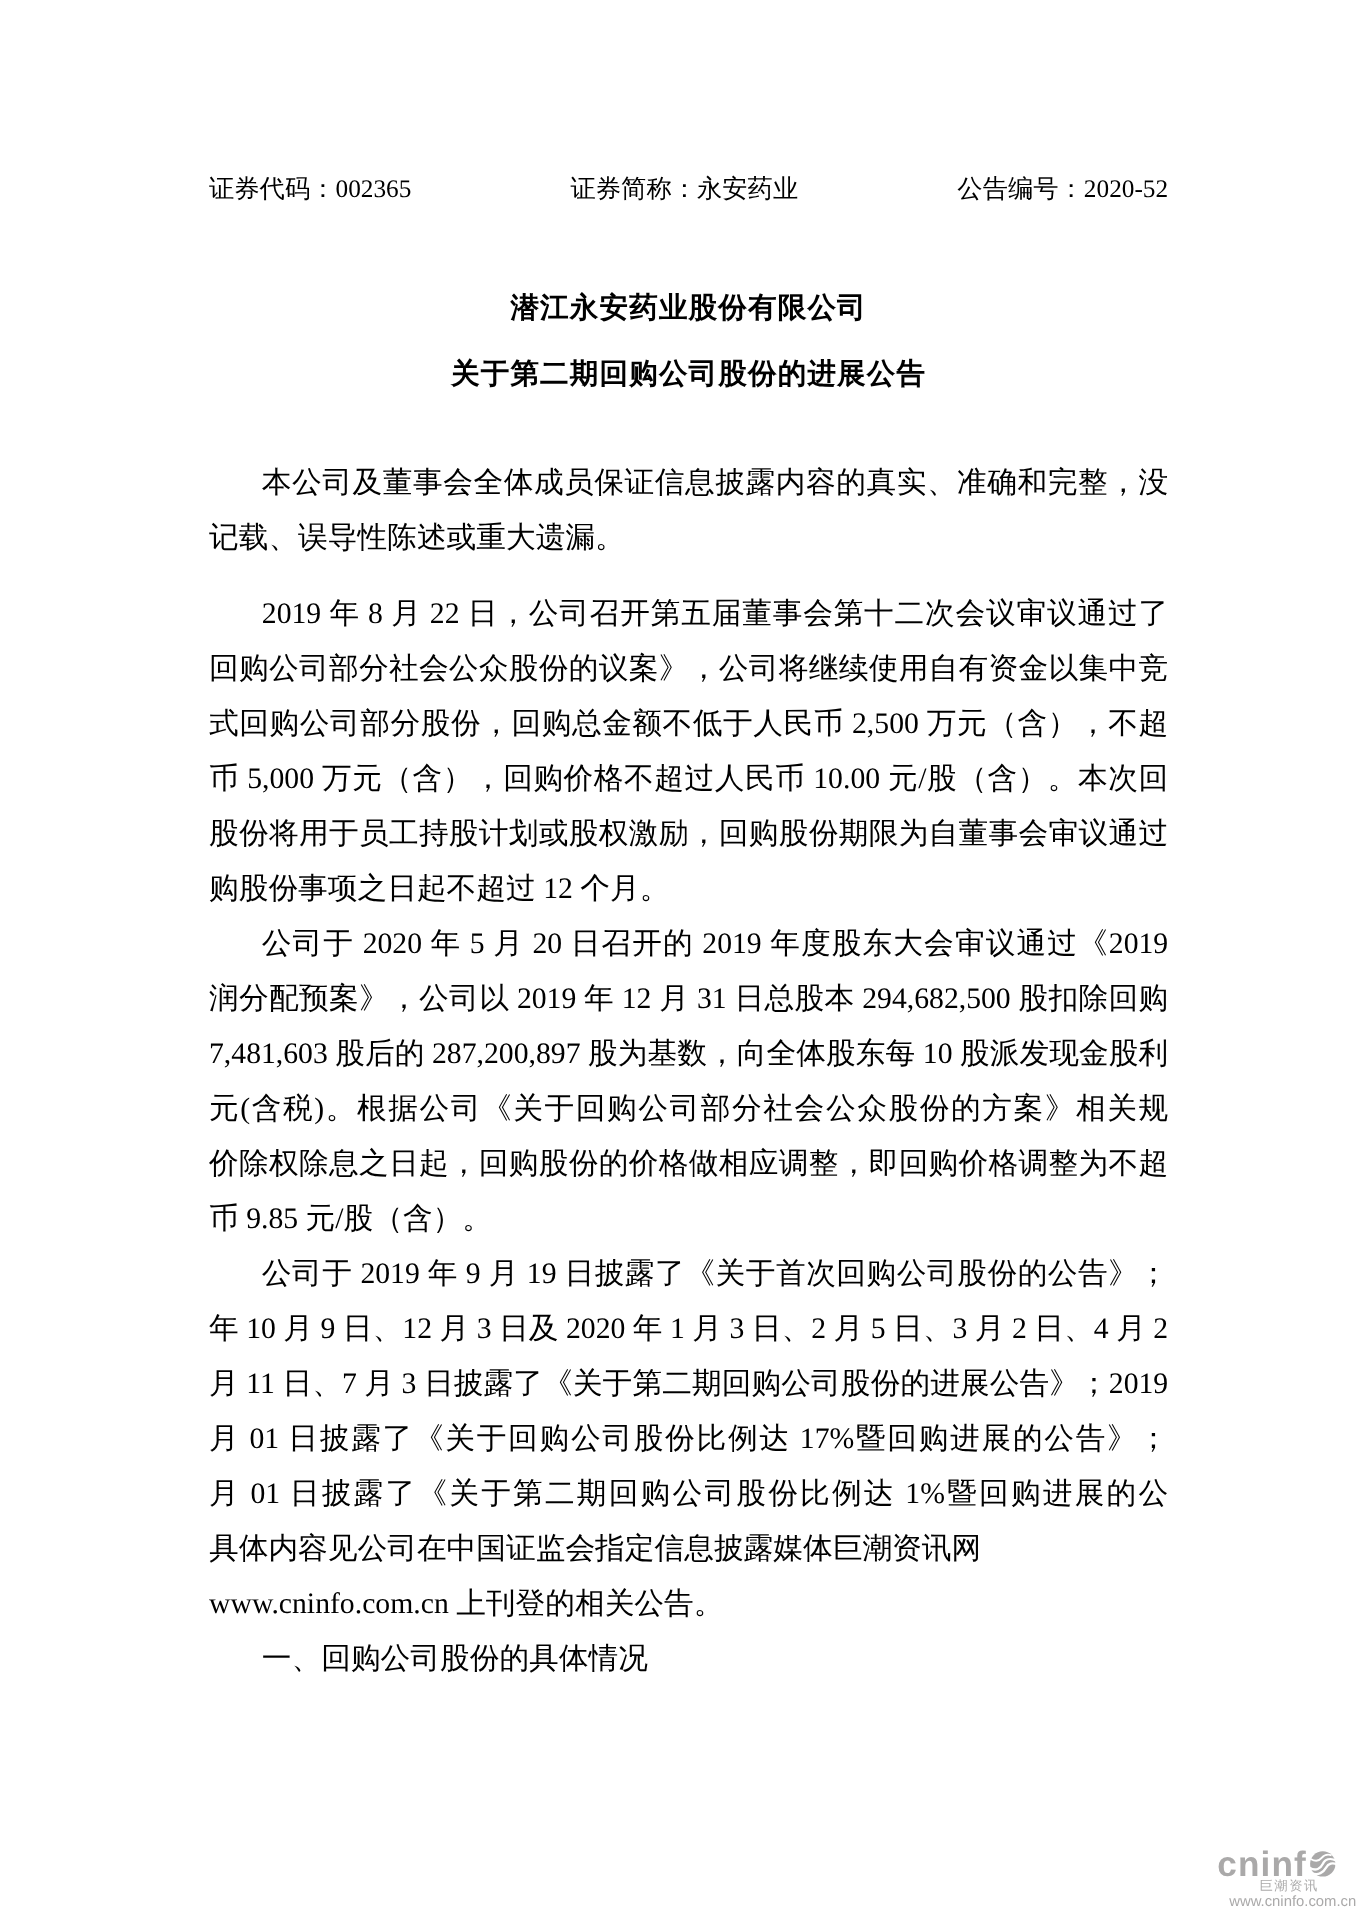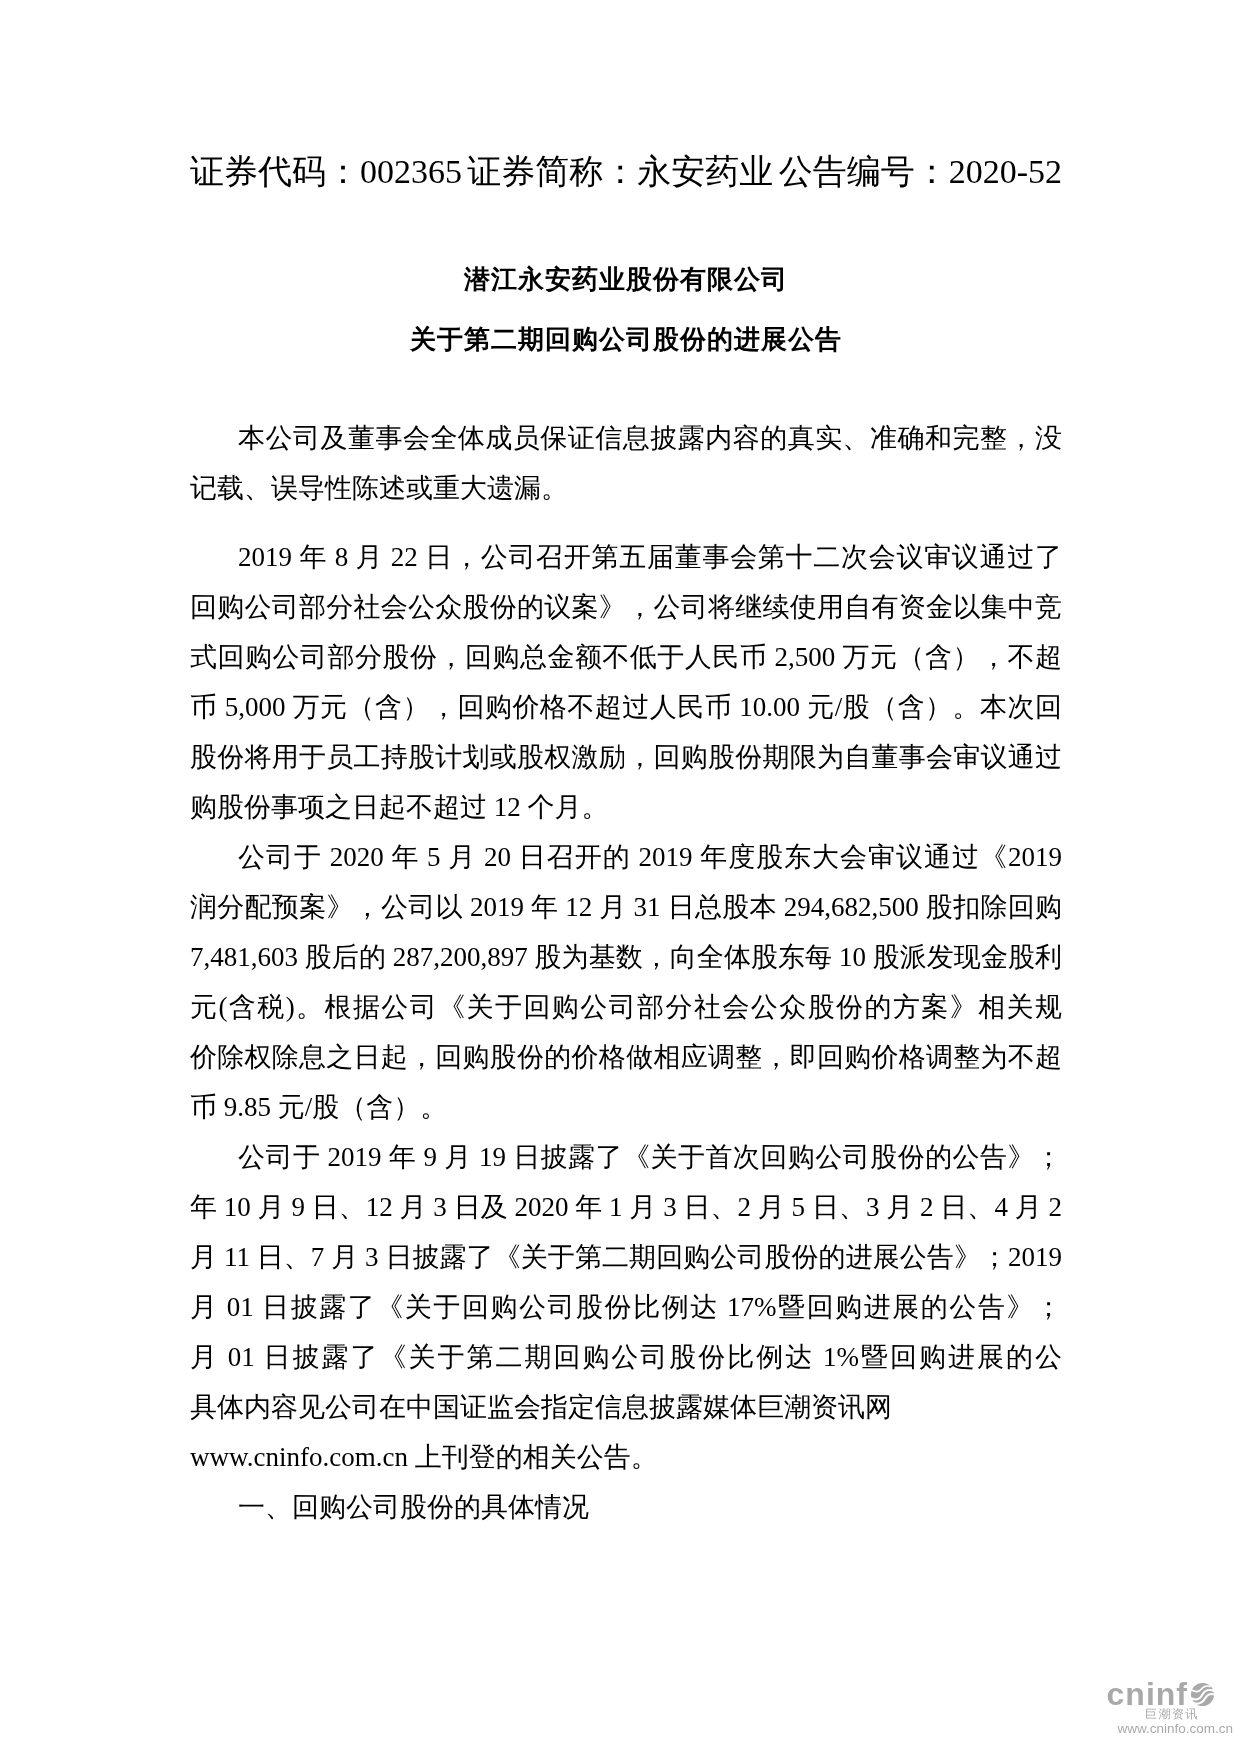--- a/index.html
+++ b/index.html
@@ -11,21 +11,21 @@
     color: #000000;
     box-sizing: border-box;
     padding: 154px 178px 0 190px;
     overflow: hidden;
     font-family: "Liberation Serif", "DejaVu Serif", serif;
   }
   
   .doc-header {
     display: flex;
     justify-content: space-between;
-    font-size: 34px;
+    font-size: 23px;
     line-height: 35px;
     white-space: nowrap;
   }
   
   .doc-title {
     font-family: "Liberation Sans", "DejaVu Sans", sans-serif;
     font-weight: bold;
     font-size: 26px;
     line-height: 60px;
     text-align: center;

